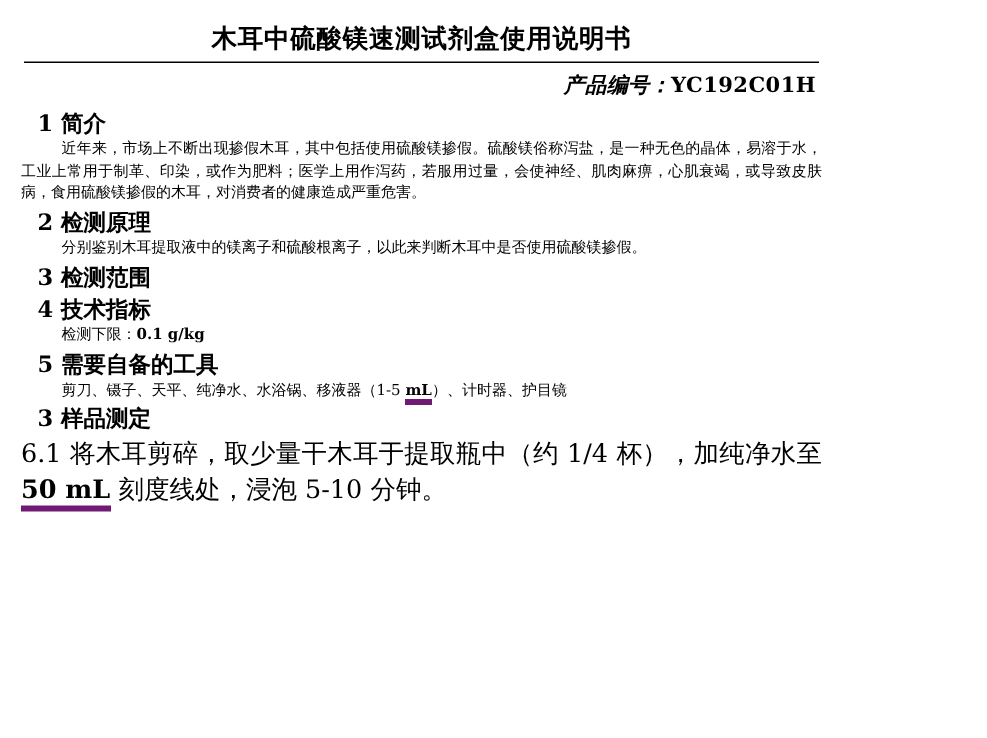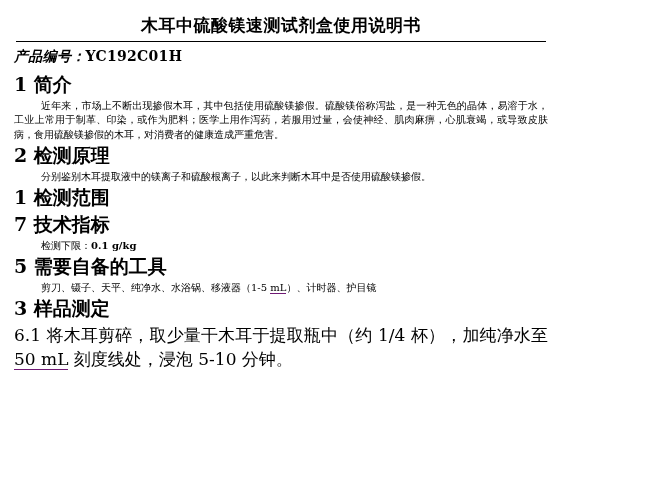--- a/index.html
+++ b/index.html
@@ -29,34 +29,34 @@
     margin: 4px 0 2px 0;
     font-family: "DejaVu Serif", "Liberation Serif", serif;
   }
   .title-rule {
     border: none;
     border-top: 1px solid #000;
     margin: 4px 2px 6px 2px;
     height: 0;
   }
   .product-code {
-    text-align: left;
+    text-align: right;
     font-size: 14px;
     font-weight: bold;
     font-style: italic;
     margin: 2px 4px 6px 0;
     letter-spacing: 0.3px;
   }
   .product-code .code-val {
     font-style: normal;
   }
   .sec-head {
-    font-size: 19px;
+    font-size: 15px;
     font-weight: bold;
-    margin: 1px 0 1px 0;
+    margin: 1px 0 1px 11px;
     line-height: 1.35;
   }
   .para {
     font-size: 10px;
     line-height: 1.45;
     text-align: justify;
     margin: 0;
   }
   .indent-1 {
     text-indent: 27px;
@@ -67,21 +67,22 @@
   .num-para {
     font-size: 17px;
     line-height: 1.45;
     text-align: justify;
     margin: 0;
   }
   .bold {
     font-weight: bold;
   }
   .ul {
-    border-bottom: 1px solid #701a75;
+    border-bottom: 4px solid #701a75;
+    font-weight: bold;
   }
   .nowrap { white-space: nowrap; }
 </style>
 </head>
 <body>
 
 <div class="page">
 
   <div class="doc-title">木耳中硫酸镁速测试剂盒使用说明书</div>
   <hr class="title-rule">
@@ -89,23 +90,23 @@
   <div class="product-code">
     <span>产品编号：</span><span class="code-val">YC192C01H</span>
   </div>
 
   <div class="sec-head">1 简介</div>
   <p class="para indent-1">近年来，市场上不断出现掺假木耳，其中包括使用硫酸镁掺假。硫酸镁俗称泻盐，是一种无色的晶体，易溶于水，工业上常用于制革、印染，或作为肥料；医学上用作泻药，若服用过量，会使神经、肌肉麻痹，心肌衰竭，或导致皮肤病，食用硫酸镁掺假的木耳，对消费者的健康造成严重危害。</p>
 
   <div class="sec-head">2 检测原理</div>
   <p class="para indent-1">分别鉴别木耳提取液中的镁离子和硫酸根离子，以此来判断木耳中是否使用硫酸镁掺假。</p>
 
-  <div class="sec-head">1 检测范围</div>
+  <div class="sec-head">3 检测范围</div>
 
-  <div class="sec-head">7 技术指标</div>
+  <div class="sec-head">4 技术指标</div>
   <p class="para indent-left"><span>检测下限：</span><span class="bold">0.1 g/kg</span></p>
 
   <div class="sec-head">5 需要自备的工具</div>
   <p class="para indent-left"><span>剪刀、镊子、天平、纯净水、水浴锅、移液器（1-5 <span class="ul nowrap">mL</span>）、计时器、护目镜</span></p>
 
   <div class="sec-head">3 样品测定</div>
 
   <p class="num-para"><span>6.1</span> 将木耳剪碎，取少量干木耳于提取瓶中（约 1/4 杯），加纯净水至 <span class="ul nowrap">50 mL</span> 刻度线处，浸泡 5-10 分钟。</p>
 
 

